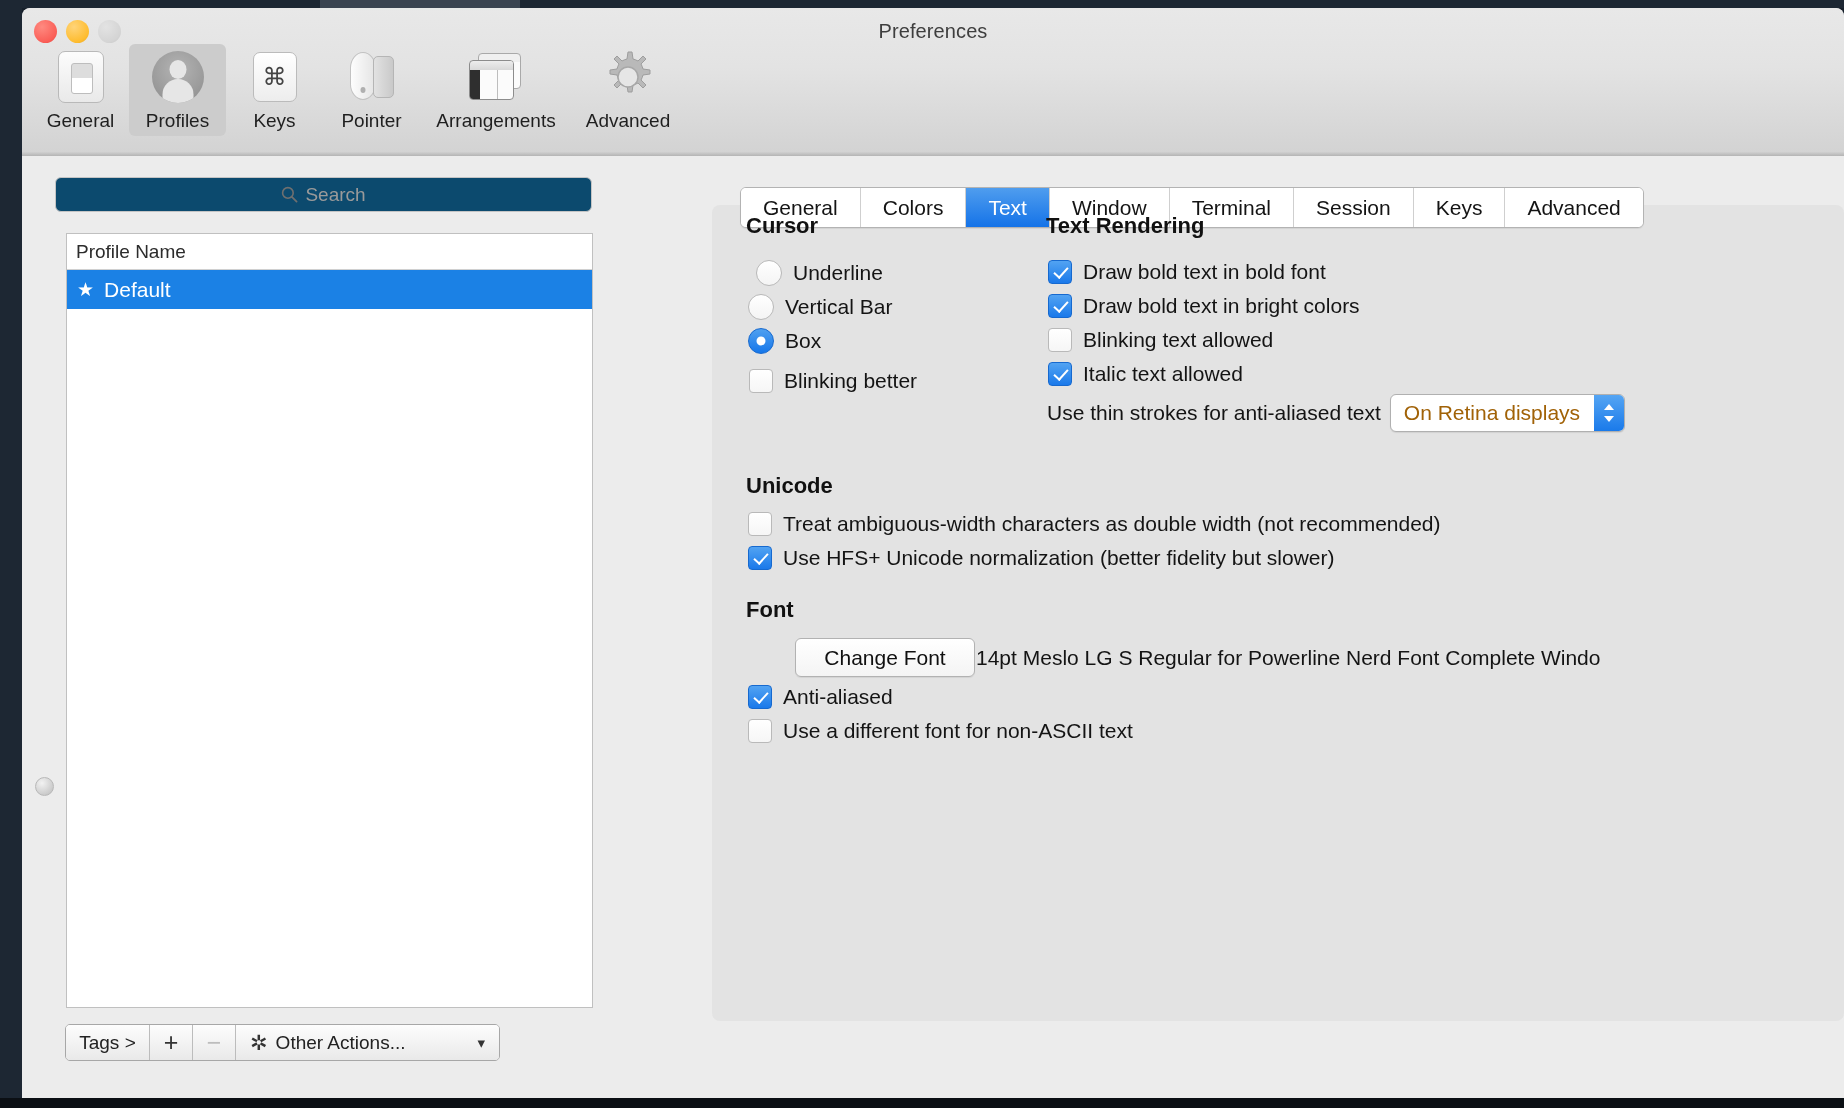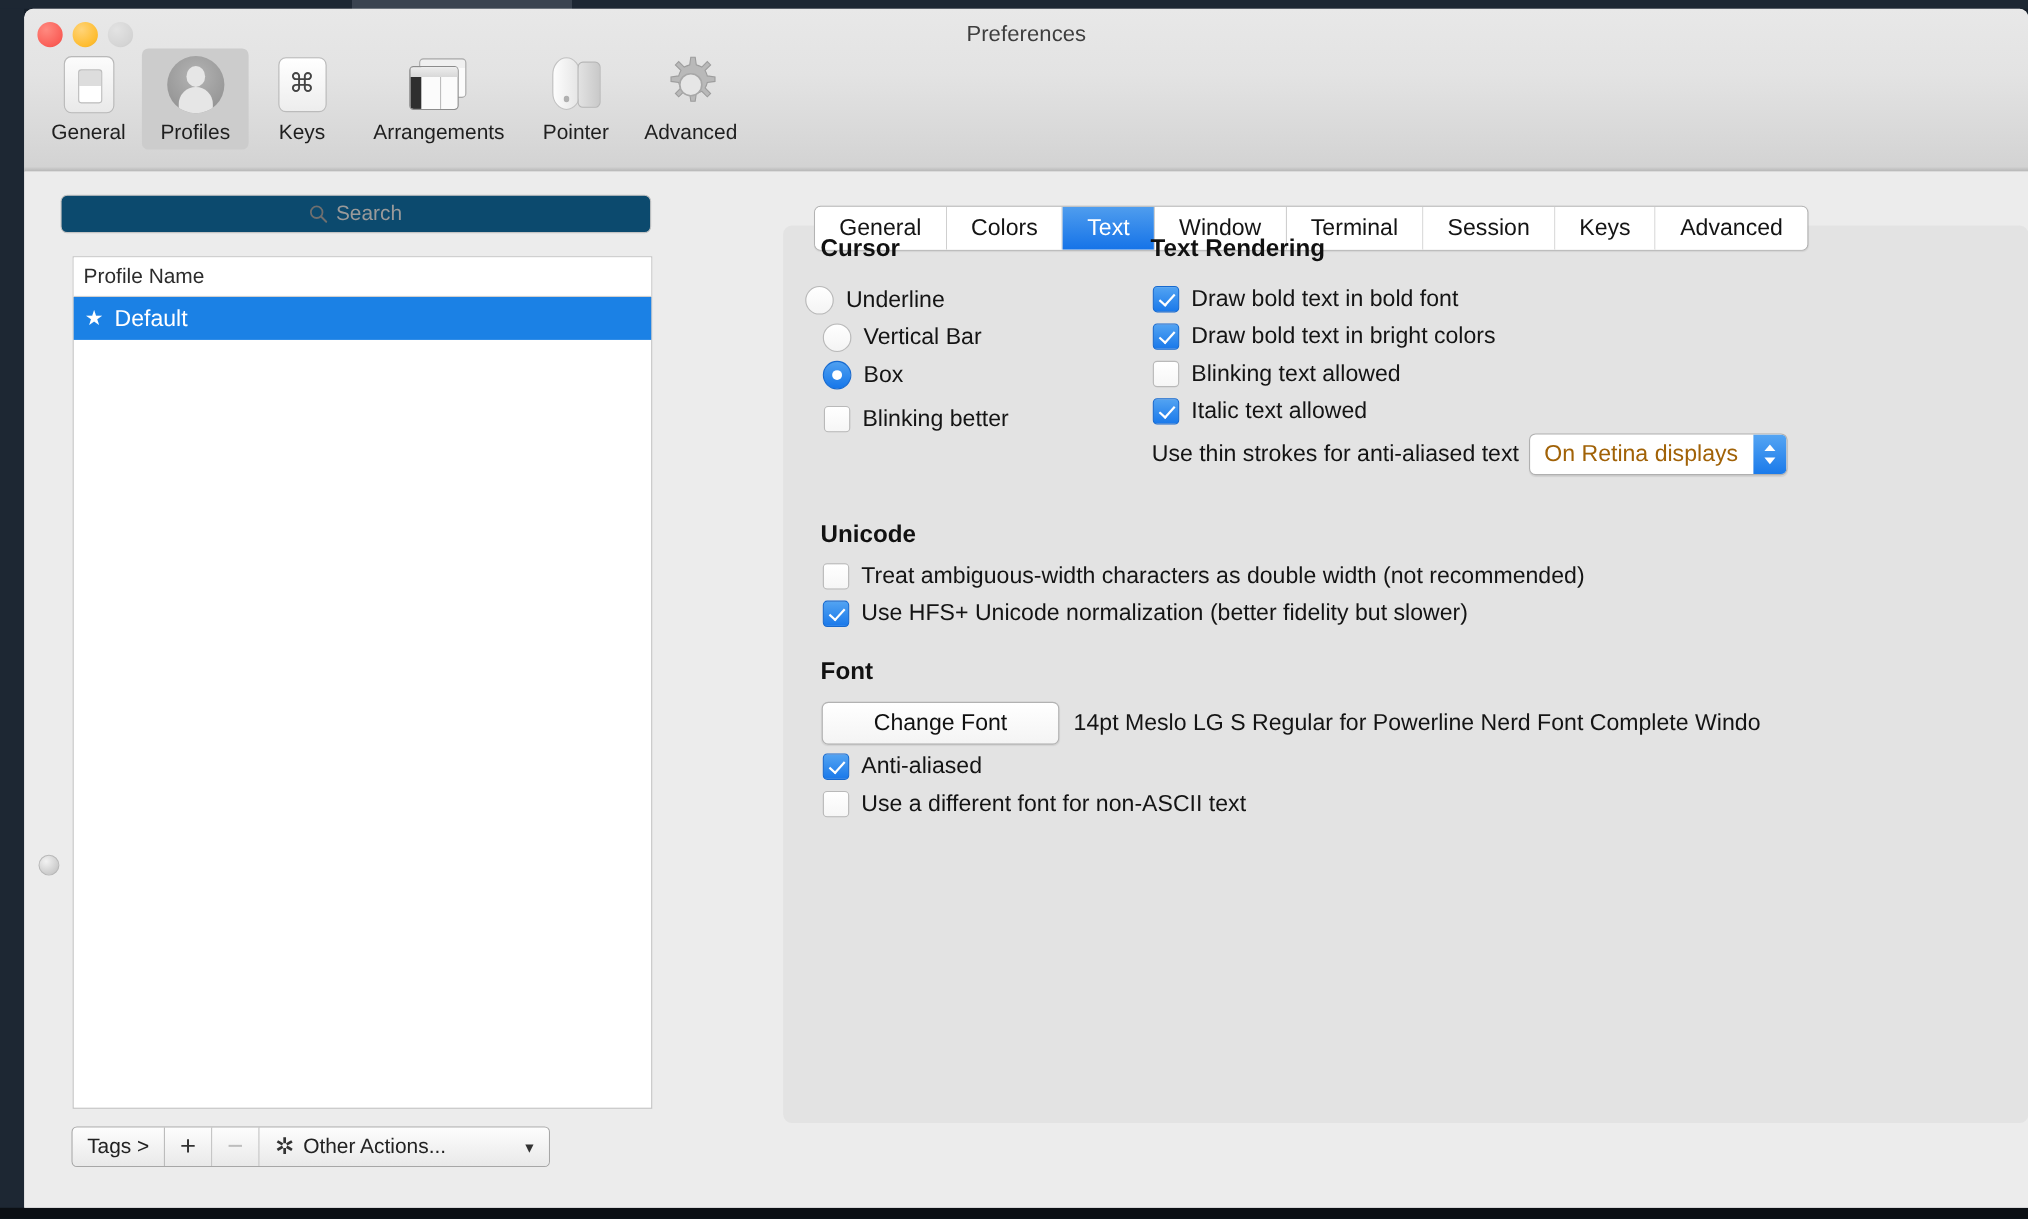--- a/index.html
+++ b/index.html
@@ -497,44 +497,44 @@
         <div class="tb-label">Profiles</div>
       </div>
 
       <div class="tb-item">
         <div class="tb-icon">
           <div class="ic-keys">⌘</div>
         </div>
         <div class="tb-label">Keys</div>
       </div>
 
+      <div class="tb-item">
+        <div class="tb-icon">
+          <div class="ic-pointer">
+              <div class="mouse"></div>
+              <div class="pad"></div>
+            </div>
+        </div>
+        <div class="tb-label">Pointer</div>
+      </div>
+
       <div class="tb-item" style="width:152px">
         <div class="tb-icon">
           <div class="ic-arrangements">
             <div class="winb"></div>
             <div class="winf">
                 <div class="dark"></div>
                 <div class="tt"></div>
                 <div class="split"></div>
               </div>
           </div>
         </div>
         <div class="tb-label">Arrangements</div>
       </div>
 
-      <div class="tb-item">
-        <div class="tb-icon">
-          <div class="ic-pointer">
-              <div class="mouse"></div>
-              <div class="pad"></div>
-            </div>
-        </div>
-        <div class="tb-label">Pointer</div>
-      </div>
-
       <div class="tb-item" style="width:112px">
         <div class="tb-icon">
           <svg class="ic-advanced" viewBox="0 0 54 54" aria-hidden="true">
             <g fill="#b9b9b9" stroke="#9d9d9d" stroke-width="1">
               <path d="M27 2 l4 0 1 7 a19 19 0 0 1 5 2 l5-5 3 3 -5 5 a19 19 0 0 1 2 5 l7 1 0 4 -7 1 a19 19 0 0 1-2 5 l5 5 -3 3 -5-5 a19 19 0 0 1-5 2 l-1 7 -4 0 -1-7 a19 19 0 0 1-5-2 l-5 5 -3-3 5-5 a19 19 0 0 1-2-5 l-7-1 0-4 7-1 a19 19 0 0 1 2-5 l-5-5 3-3 5 5 a19 19 0 0 1 5-2 z"></path>
             </g>
             <circle cx="27" cy="27" r="10" fill="#e6e6e6" stroke="#a8a8a8" stroke-width="1.5"></circle>
           </svg>
         </div>
         <div class="tb-label">Advanced</div>
@@ -588,21 +588,21 @@
         <div class="tab active">Text</div>
         <div class="tab">Window</div>
         <div class="tab">Terminal</div>
         <div class="tab">Session</div>
         <div class="tab">Keys</div>
         <div class="tab">Advanced</div>
       </div>
 
       <div class="section-head" style="left:162px; top:57px;">Cursor</div>
 
-      <div class="ctl-row" style="left:148px; top:104px;align-items:center;">
+      <div class="ctl-row" style="left:172px; top:104px;align-items:center;">
         <span class="radio"></span>
         <span>Underline</span>
       </div>
       <div class="ctl-row" style="left:164px; top:138px;">
         <span class="radio"></span>
         <span>Vertical Bar</span>
       </div>
       <div class="ctl-row" style="left:164px; top:172px;">
         <span class="radio on"></span>
         <span>Box</span>
@@ -653,21 +653,21 @@
         <span>Treat ambiguous-width characters as double width (not recommended)</span>
       </div>
       <div class="ctl-row" style="left:164px; top:390px;">
         <span class="check on"></span>
         <span>Use HFS+ Unicode normalization (better fidelity but slower)</span>
       </div>
 
       <div class="section-head" style="left:162px; top:441px;">Font</div>
 
       <div class="ctl-row" style="left:163px; top:482px;">
-        <span class="push-btn" style="width:216px;">Change Font</span>
+        <span class="push-btn" style="width:180px;margin-left:48px;">Change Font</span>
       </div>
       <div class="font-desc" style="left:392px; top:490px; width:720px;">14pt Meslo LG S Regular for Powerline Nerd Font Complete Windo</div>
 
       <div class="ctl-row" style="left:164px; top:529px;">
         <span class="check on"></span>
         <span>Anti-aliased</span>
       </div>
       <div class="ctl-row" style="left:164px; top:563px;">
         <span class="check"></span>
         <span>Use a different font for non-ASCII text</span>

